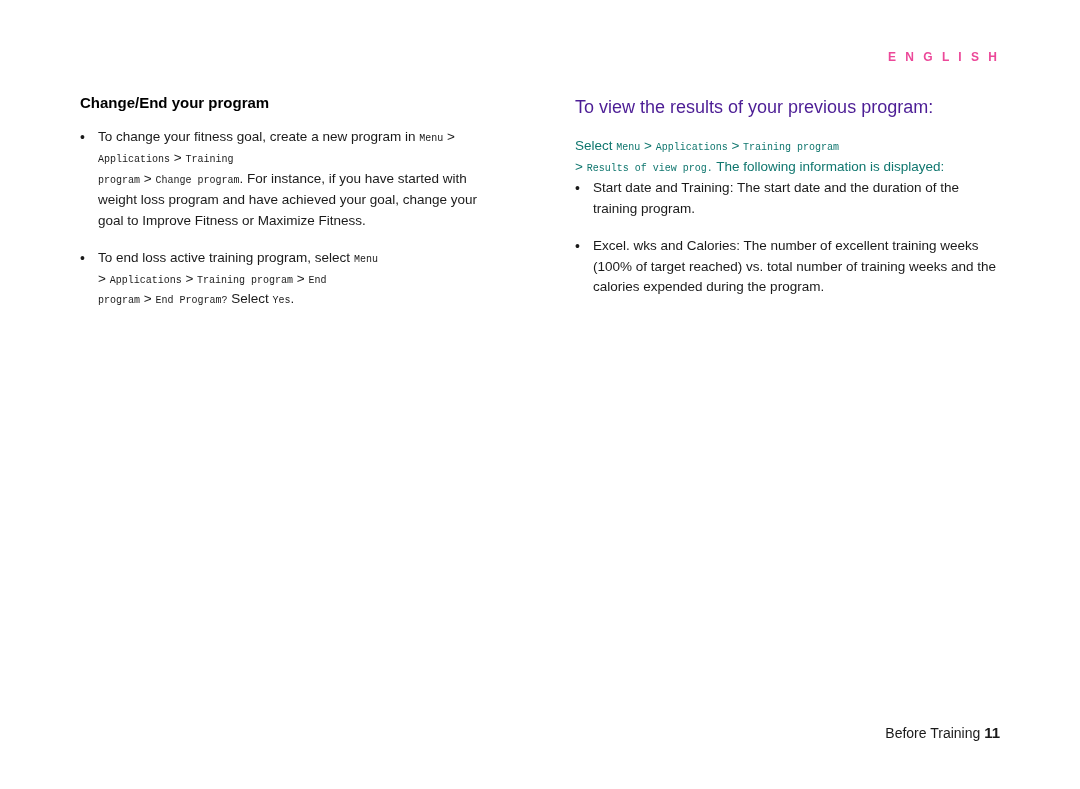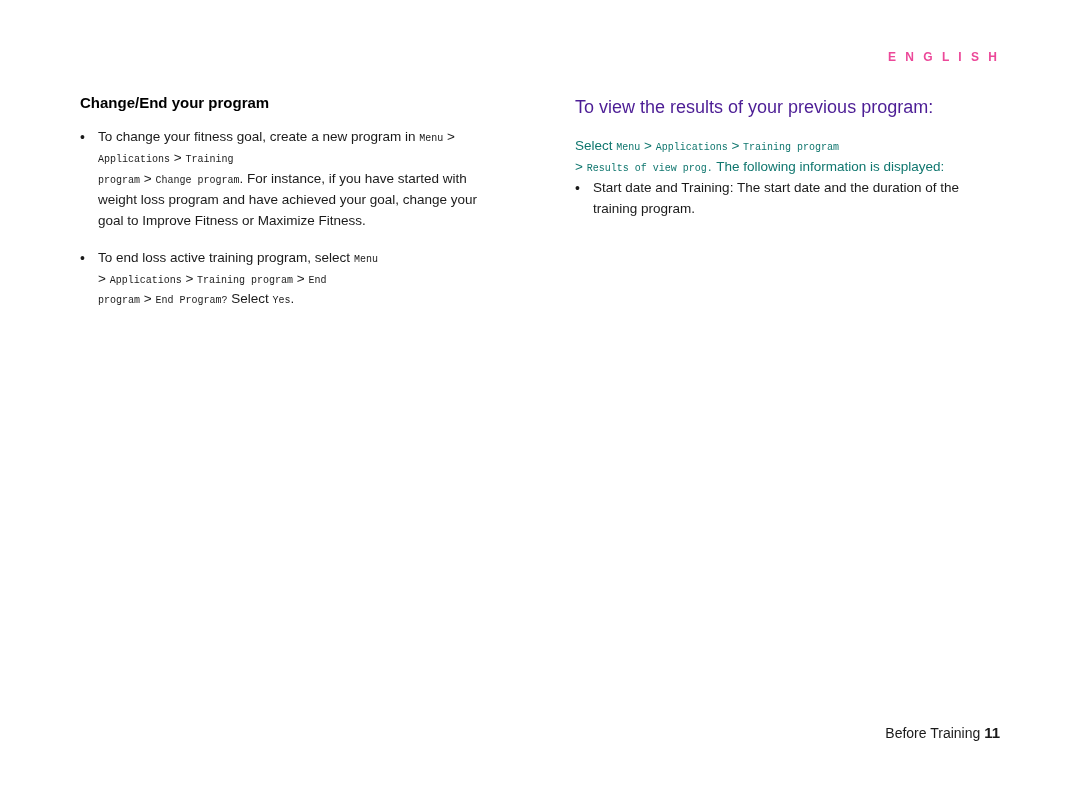--- a/index.html
+++ b/index.html
@@ -150,20 +150,23 @@
         <span>Select </span><span class="mono-bold">Menu</span><span> &gt; </span><span class="mono-bold">Applications</span><span> &gt; </span><span class="mono-bold">Training program</span><br>
         <span>&gt; </span><span class="mono-bold">Results of view prog.</span><span> The following information is displayed:</span>
       </p>
 
       <ul class="bullet-list">
 
         <li>
           <span class="bullet-term">Start date</span><span> and </span><span class="bullet-term">Training</span><span>: The start date and the duration of the training program.</span>
         </li>
 
+        <li>
+          <span class="bullet-term">Excel. wks</span><span> and </span><span class="bullet-term">Calories</span><span>: The number of excellent training weeks (100% of target reached) vs. total number of training weeks and the calories expended during the program.</span>
+        </li>
 
       </ul>
     </div>
 
   </div>
 
   <div class="page-footer">
     <span>Before Training</span>&nbsp;<span class="page-num">11</span>
   </div>
 

